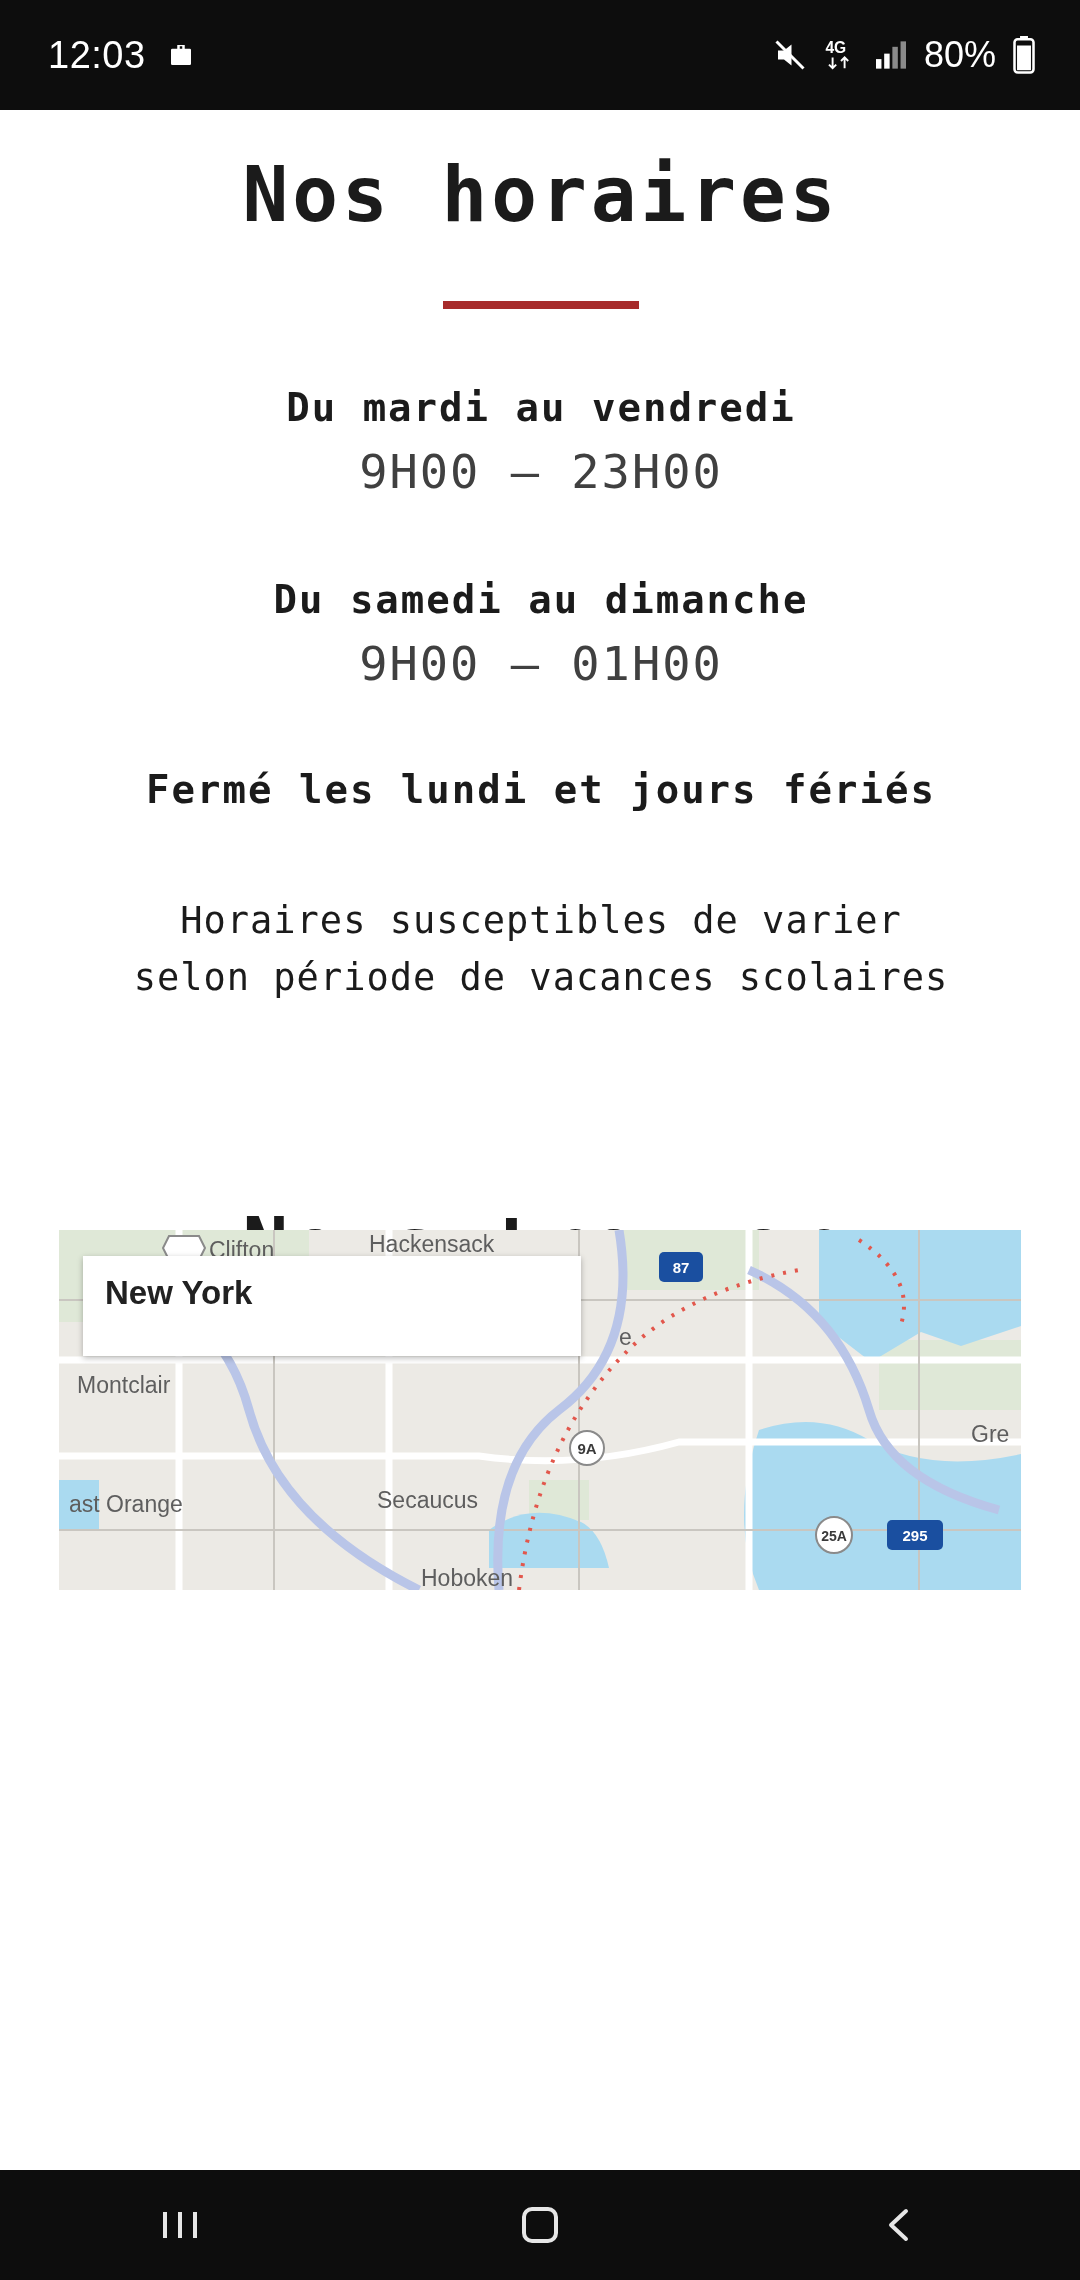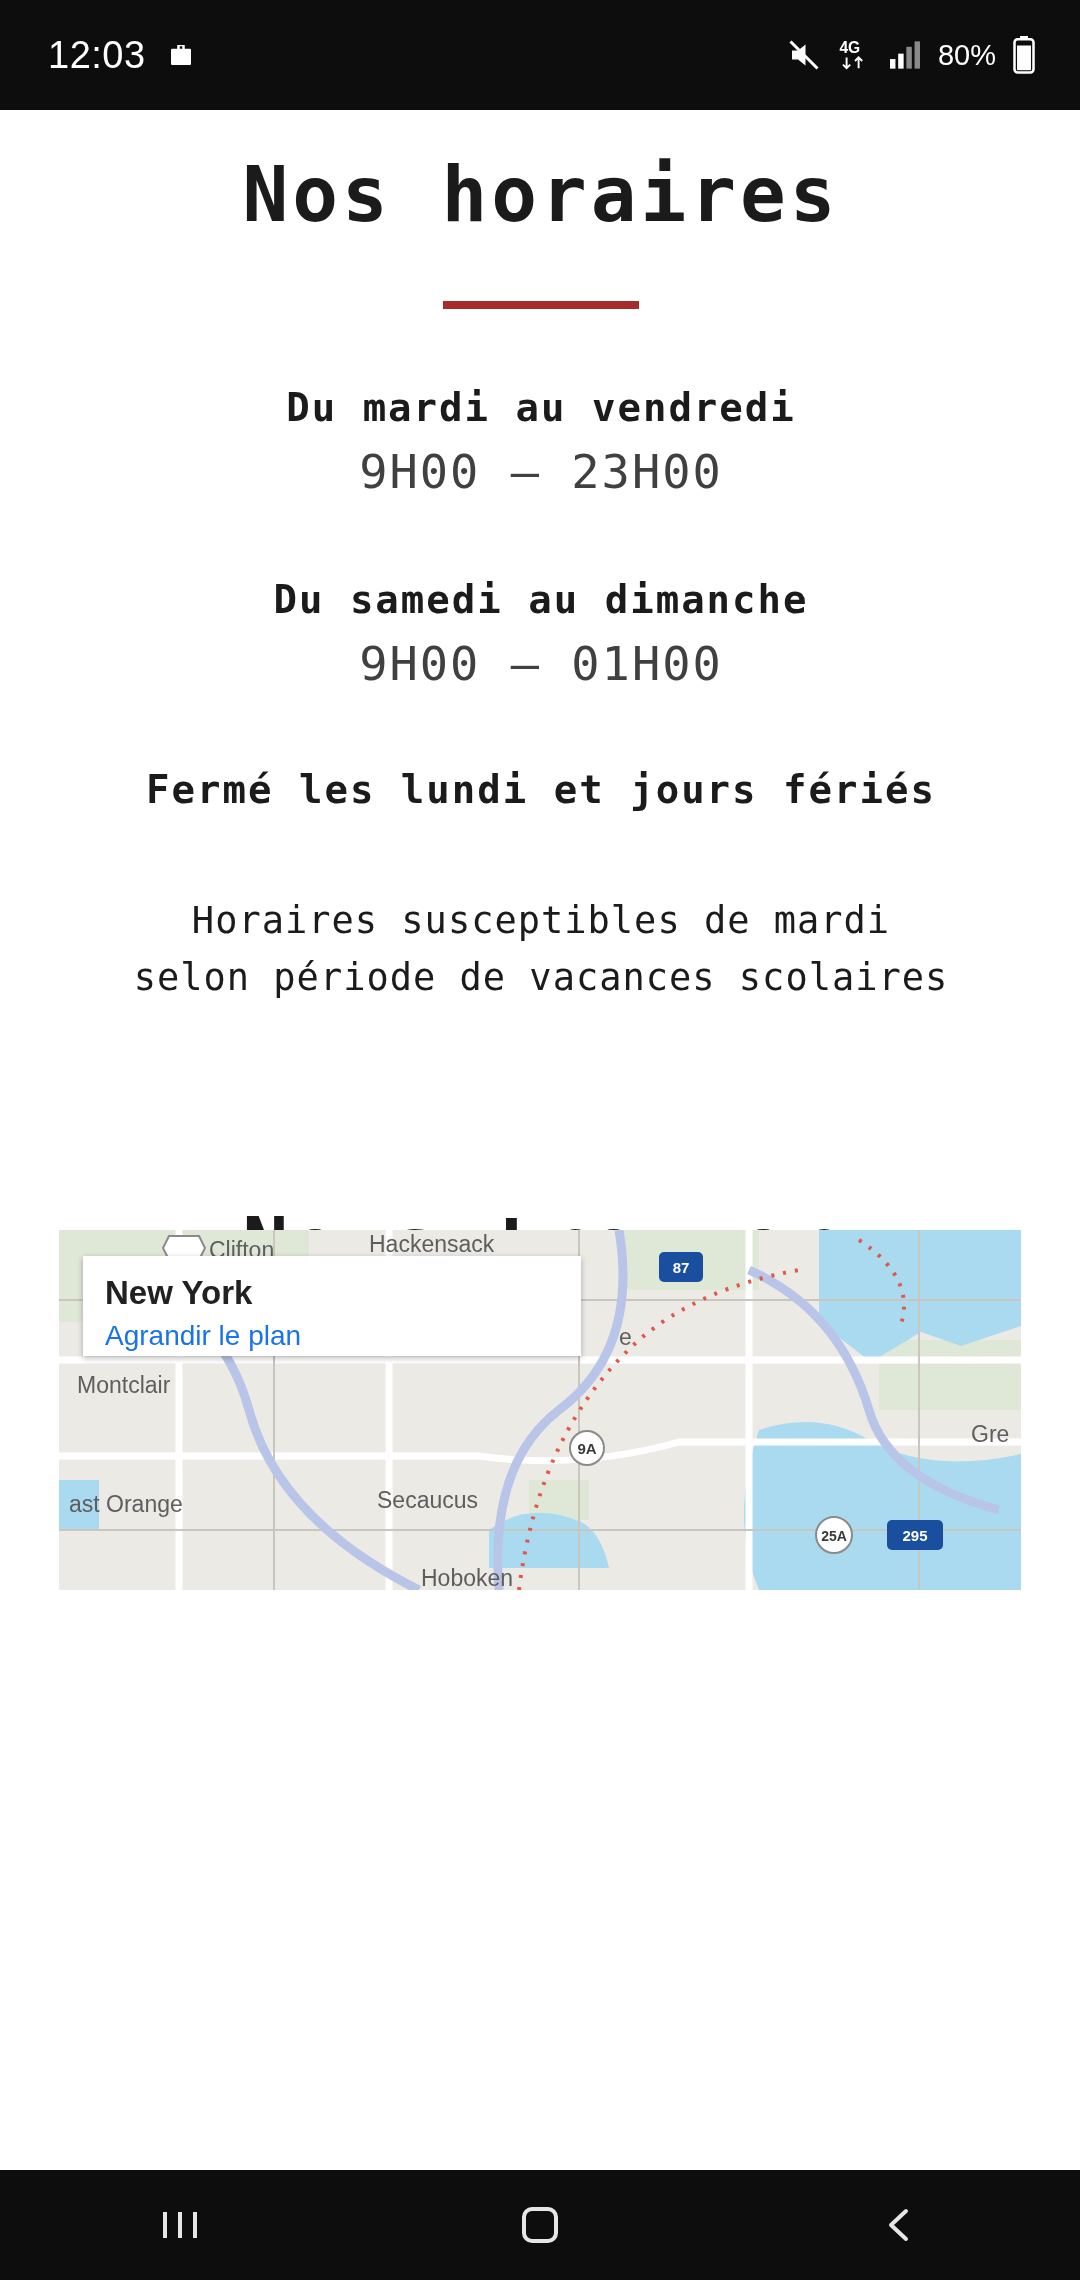--- a/index.html
+++ b/index.html
@@ -37,21 +37,21 @@
     letter-spacing: 0.5px;
   }
   .status-right {
     display: flex;
     align-items: center;
     gap: 16px;
   }
   .battery-text {
     color: #ffffff;
     font-family: "Liberation Sans", sans-serif;
-    font-size: 29px;
+    font-size: 36px;
   }
   .icon-white svg { display: block; }
 
   
   .content {
     position: absolute;
     top: 110px; left: 1px;
     width: 1080px;
     height: 2060px;
     background: #ffffff;
@@ -218,21 +218,21 @@
     <div class="hours-time">9H00 — 23H00</div>
   </div>
 
   <div class="hours-block" style="margin-top:78px;">
     <div class="hours-day">Du samedi au dimanche</div>
     <div class="hours-time">9H00 — 01H00</div>
   </div>
 
   <div class="hours-closed" style="margin-top:76px;">Fermé les lundi et jours fériés</div>
 
-  <div class="hours-note" style="margin-top:80px;">Horaires susceptibles de mardi</div>
+  <div class="hours-note" style="margin-top:80px;">Horaires susceptibles de varier</div>
   <div class="hours-note">selon période de vacances scolaires</div>
 
   <h1 class="section-title" style="margin-top:194px;">Nous trouver</h1>
   <div class="rule" style="margin-top:58px;"></div>
 
   <div class="map-wrap">
     <svg class="map-canvas" viewBox="0 0 962 360" preserveAspectRatio="none">
 
       <rect x="0" y="0" width="962" height="360" fill="#eceae5"></rect>
 
@@ -291,21 +291,20 @@
         <text x="318" y="278">Secaucus</text>
         <text x="10" y="282">ast Orange</text>
         <text x="362" y="356">Hoboken</text>
         <text x="912" y="212">Gre</text>
         <text x="560" y="115">e</text>
       </g>
     </svg>
 
     <div class="map-card">
       <div class="map-card-title">New York</div>
-      <a class="map-card-link" href="#">Agrandir le plan</a>
     </div>
   </div>
 
 </div>
 
 <div class="nav-bar">
   <div class="nav-btn">
     <svg width="42" height="34" viewBox="0 0 42 34">
       <rect x="4" y="4" width="4" height="26" fill="#e6e6e6"></rect>
       <rect x="19" y="4" width="4" height="26" fill="#e6e6e6"></rect>

